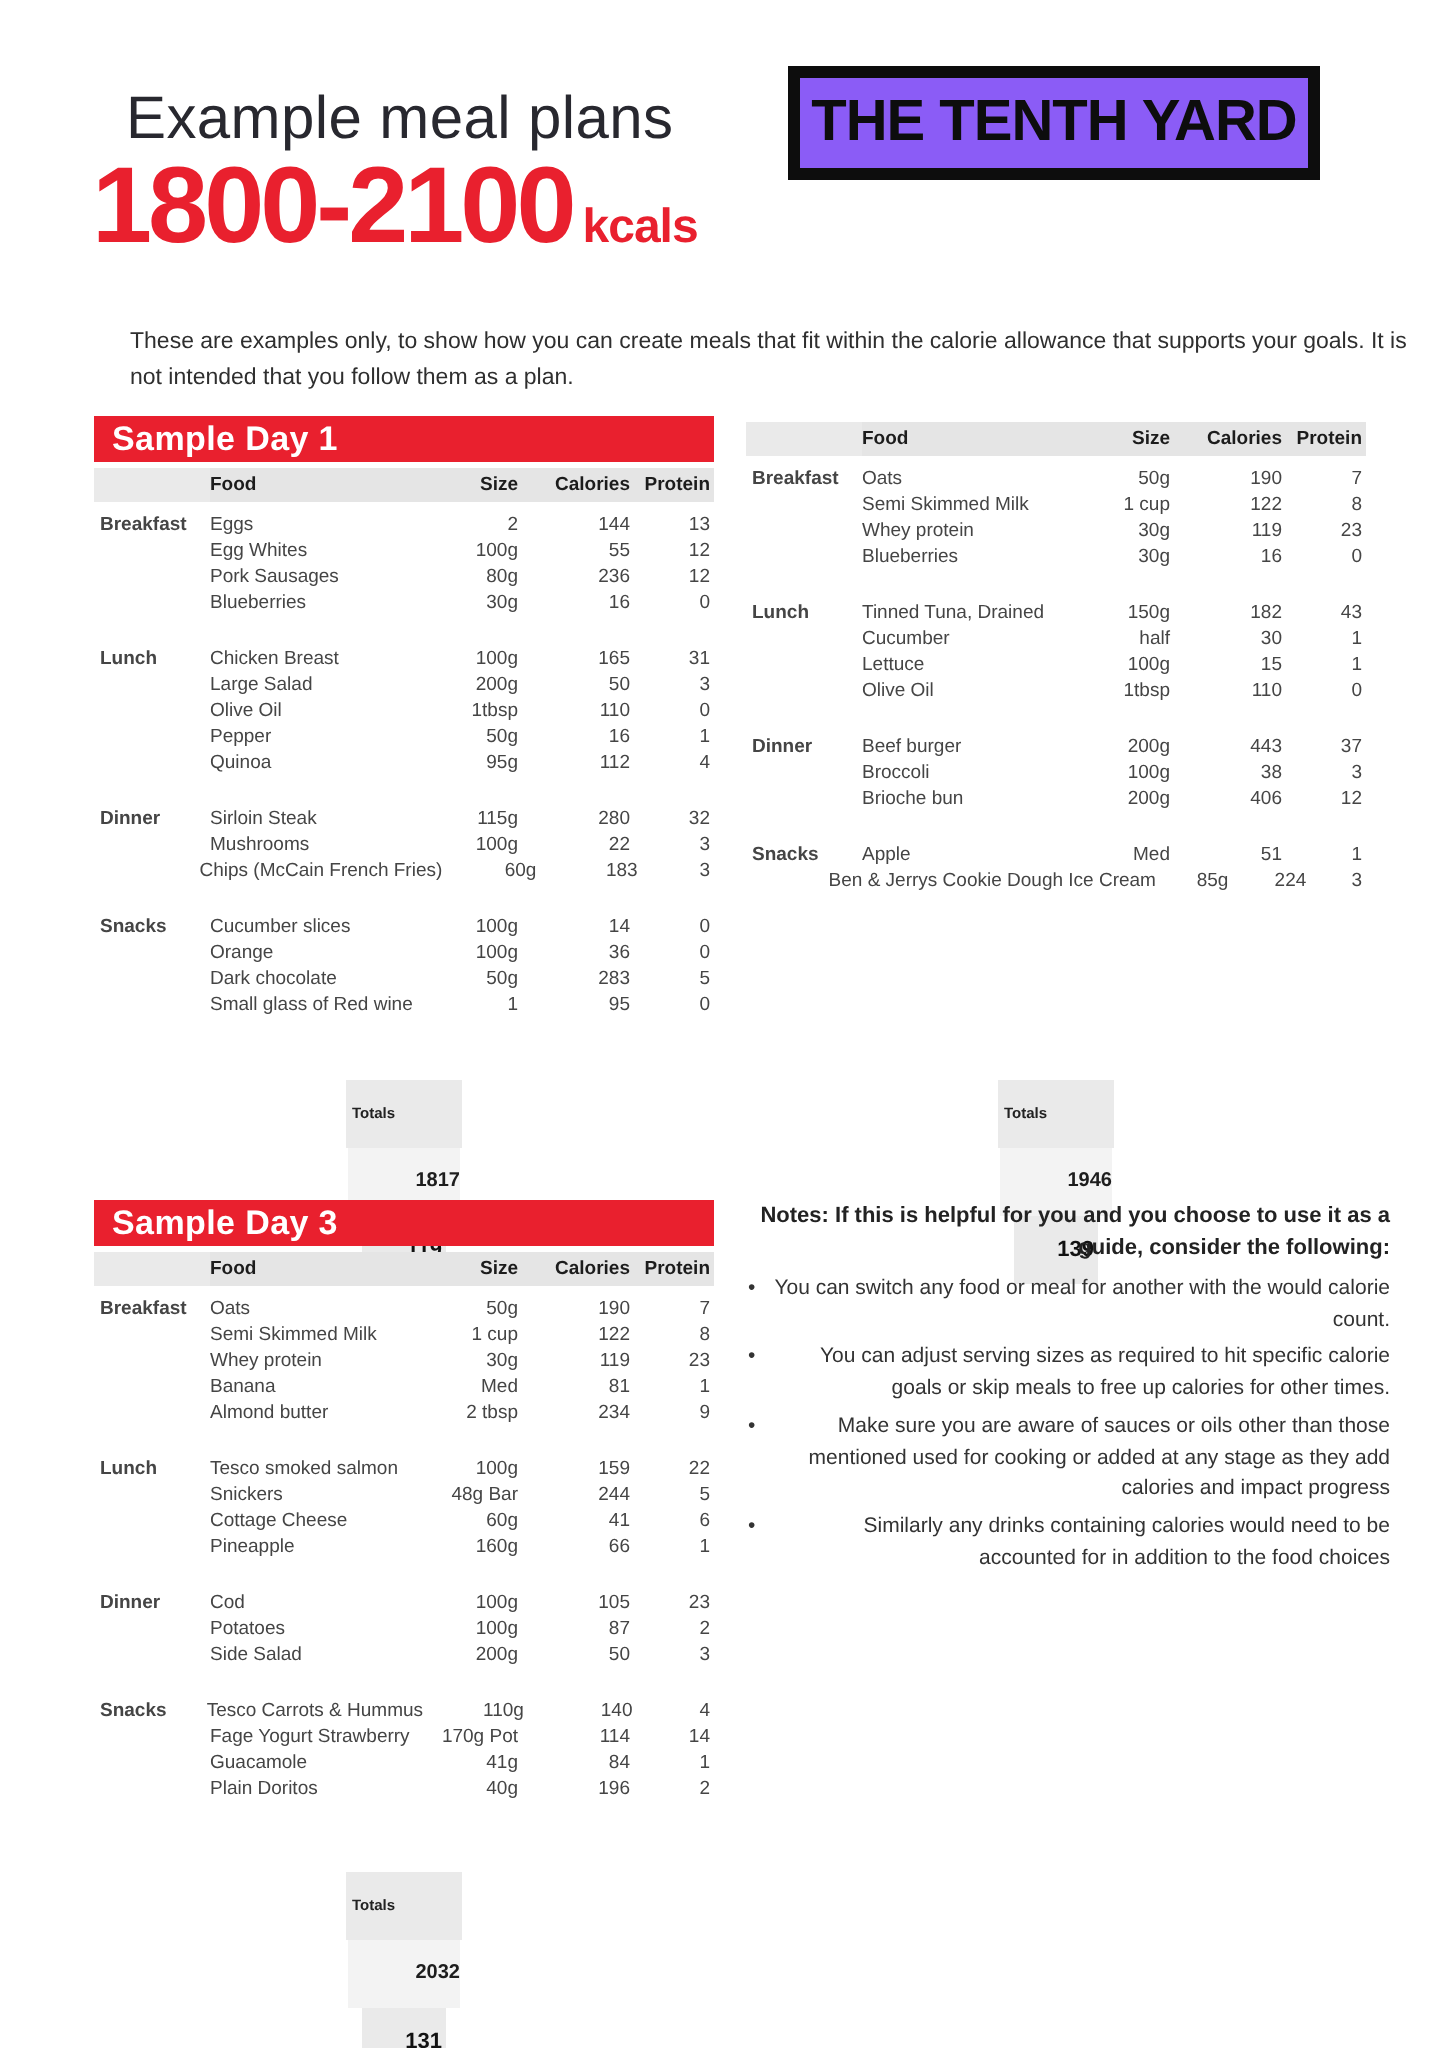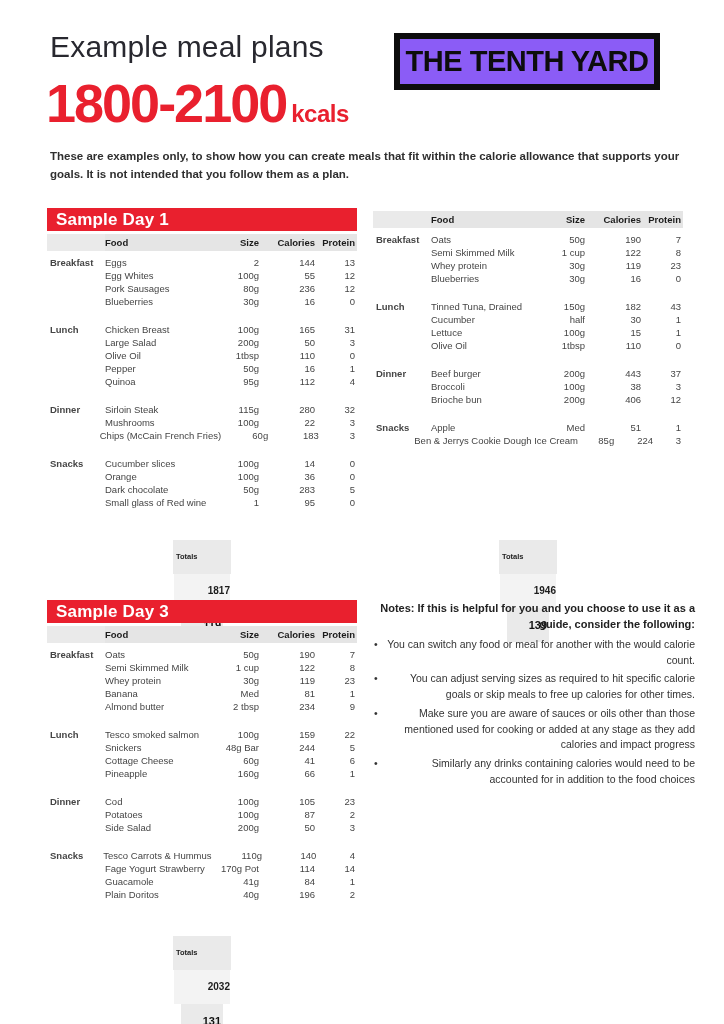--- a/index.html
+++ b/index.html
@@ -2,38 +2,38 @@
 <html><head>
 <meta charset="utf-8">
 <style>
   html,body{margin:0;padding:0;background:#ffffff;}
   .page{
     position:relative;width:724px;height:1024px;background:#ffffff;overflow:hidden;
     font-family:"Liberation Sans","DejaVu Sans",sans-serif;color:#333;
   }
   
   .page-title{
-    position:absolute;left:50px;top:30px;margin:0;
+    position:absolute;left:50px;top:30px;margin:13px;
     font-size:30px;font-weight:500;color:#28282f;letter-spacing:.2px;
   }
   .kcal-line{position:absolute;left:46px;top:72px;white-space:nowrap;}
   .kcal-range{
     font-size:54px;font-weight:800;color:#e9202e;letter-spacing:-2px;
     font-family:"Liberation Sans","DejaVu Sans",sans-serif;
   }
   .kcal-unit{font-size:24px;font-weight:800;color:#e9202e;margin-left:5px;letter-spacing:-.5px;}
   .brand-box{
     position:absolute;left:394px;top:33px;width:254px;height:45px;
     border:6px solid #0d0d0d;background:#8b5cf6;
     display:flex;align-items:center;justify-content:center;
   }
   .brand-text{font-size:29px;font-weight:800;color:#0d0d0d;white-space:nowrap;letter-spacing:-.5px;}
   .intro{
-    position:absolute;left:50px;top:148px;width:640px;margin:0;
-    font-size:11.5px;font-weight:700;color:#2f2f2f;line-height:1.55;
+    position:absolute;left:50px;top:148px;width:640px;margin:15px;
+    font-size:11.5px;font-weight:400;color:#2f2f2f;line-height:1.55;
   }
   
   .day-table{position:absolute;width:310px;height:380px;}
   .pos-day1{left:47px;top:208px;}
   .pos-day2{left:373px;top:208px;}
   .pos-day3{left:47px;top:600px;}
   .day-bar{
     height:23px;background:#e9202e;display:flex;align-items:center;
     padding-left:9px;box-sizing:border-box;
   }

